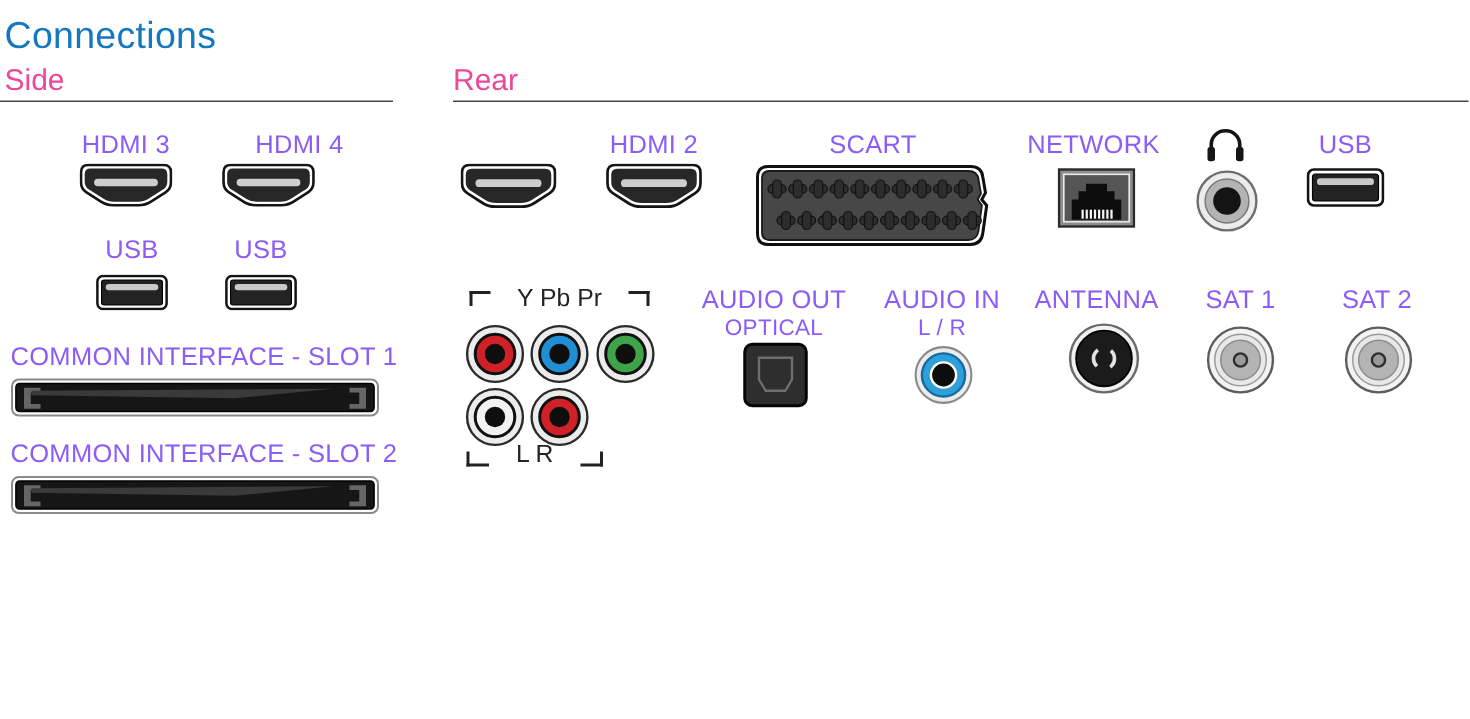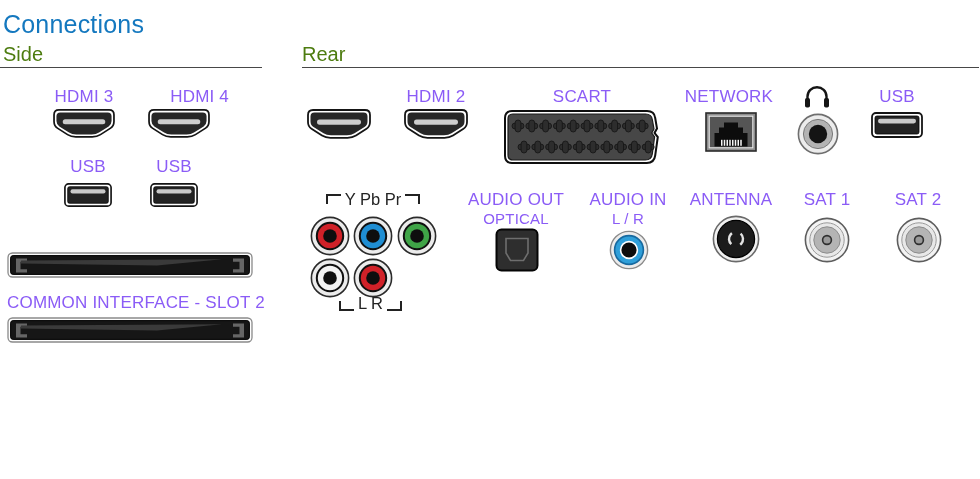--- a/index.html
+++ b/index.html
@@ -1,25 +1,25 @@
 <!DOCTYPE html>
 <html><head>
 <meta charset="utf-8">
 <style>
   html,body{margin:0;padding:0;background:#fff;}
   .canvas{position:relative;width:980px;height:479px;background:#fff;overflow:hidden;
           font-family:"Liberation Sans",sans-serif;color:#242424;}
   .abs{position:absolute;}
   .title{position:absolute;left:3px;top:10px;font-size:25px;font-weight:normal;letter-spacing:.2px;}
-  .sec-head{position:absolute;font-size:20px;color:#4d7c0f;text-align:center;}
+  .sec-head{position:absolute;font-size:20px;color:#ec4899;text-align:center;}
   .rule{position:absolute;height:0;border-top:1.5px solid #474747;}
   .lbl{position:absolute;font-size:17px;color:#8b5cf6;white-space:nowrap;text-align:center;letter-spacing:.2px;}
   .lbl.left{text-align:left;}
   .sub{font-size:15px;}
-  .comp-label{position:absolute;display:flex;justify-content:center;gap:4px;font-size:16.5px;white-space:nowrap;}
+  .comp-label{position:absolute;display:flex;justify-content:center;gap:18px;font-size:16.5px;white-space:nowrap;}
   .brk{display:block;width:15px;height:10px;box-sizing:border-box;}
   .brk.tl{border-left:2.2px solid #222;border-top:2.2px solid #222;margin-top:4px;}
   .brk.tr{border-right:2.2px solid #222;border-top:2.2px solid #222;margin-top:4px;}
   .brk.bl{border-left:2.2px solid #222;border-bottom:2.2px solid #222;margin-top:7px;}
   .brk.br{border-right:2.2px solid #222;border-bottom:2.2px solid #222;margin-top:7px;}
   svg{display:block;}
 </style>
 </head>
 <body>
 
@@ -87,20 +87,21 @@
 
   <div class="lbl" style="left:38px;top:157px;width:100px;">USB</div>
   <div class="lbl" style="left:124px;top:157px;width:100px;">USB</div>
   <svg class="abs" style="left:63px;top:183px;" width="50" height="24" viewBox="0 0 52 26">
       <use href="#usb-port"></use>
     </svg>
   <svg class="abs" style="left:149px;top:183px;" width="50" height="24" viewBox="0 0 52 26">
       <use href="#usb-port"></use>
     </svg>
 
+  <div class="lbl left" style="left:7px;top:228px;">COMMON INTERFACE - SLOT 1</div>
   <svg class="abs" style="left:7px;top:252px;" width="246" height="26" viewBox="0 0 246 26">
       <use href="#ci-slot"></use>
     </svg>
   <div class="lbl left" style="left:7px;top:293px;">COMMON INTERFACE - SLOT 2</div>
   <svg class="abs" style="left:7px;top:317px;" width="246" height="26" viewBox="0 0 246 26">
       <use href="#ci-slot"></use>
     </svg>
 
   <div class="lbl" style="left:289px;top:87px;width:100px;margin-top:24px;">HDMI 1</div>
   <div class="lbl" style="left:386px;top:87px;width:100px;">HDMI 2</div>

